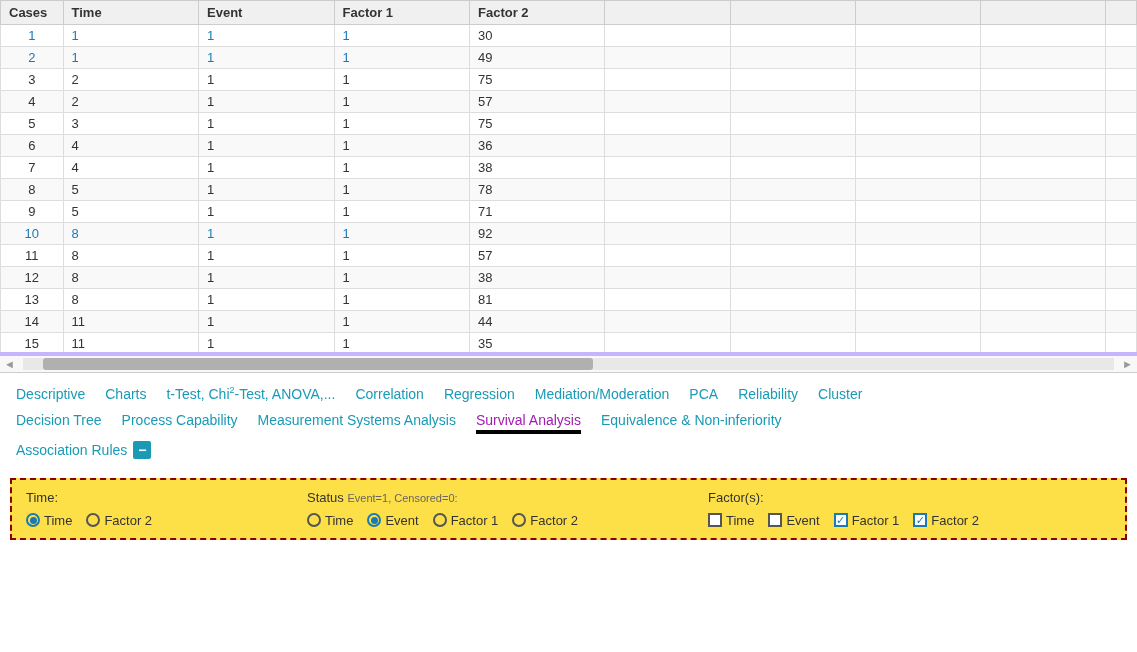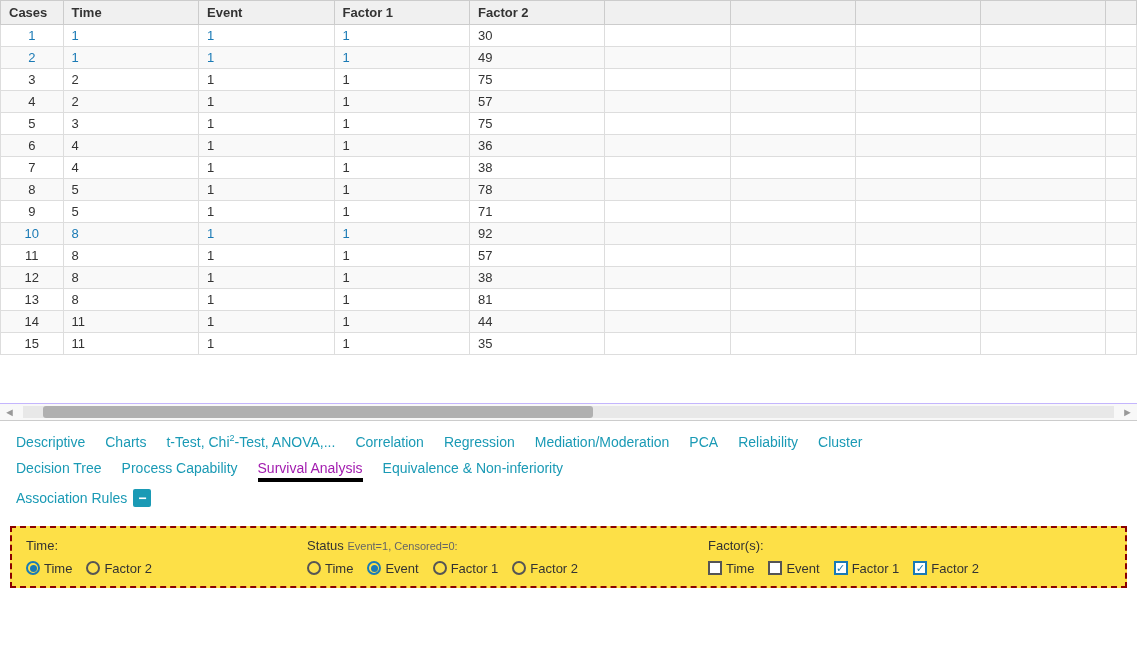--- a/index.html
+++ b/index.html
@@ -1,24 +1,24 @@
 <!DOCTYPE html>
 <html><head>
   <meta charset="utf-8">
   <style>
     * { box-sizing: border-box; margin: 0; padding: 0; }
     body { font-family: Arial, sans-serif; font-size: 13px; background: #fff; color: #333; width: 1137px; height: 652px; overflow: hidden; }
 
     
     .table-container {
       width: 100%;
-      height: 404px;
+      height: 356px;
       overflow-y: auto;
       overflow-x: auto;
-      border-bottom: 1px solid #c4b5fd;
+      border-bottom: 4px solid #c4b5fd;
       position: relative;
     }
     table {
       border-collapse: collapse;
       width: 100%;
       min-width: 1100px;
     }
     thead th {
       background: #f0f0f0;
       border: 1px solid #ccc;
@@ -407,20 +407,21 @@
     <span class="nav-item">Correlation</span>
     <span class="nav-item">Regression</span>
     <span class="nav-item">Mediation/Moderation</span>
     <span class="nav-item">PCA</span>
     <span class="nav-item">Reliability</span>
     <span class="nav-item">Cluster</span>
   </div>
   <div class="nav-row">
     <span class="nav-item">Decision Tree</span>
     <span class="nav-item">Process Capability</span>
+    <span class="nav-item">Measurement Systems Analysis</span>
     <span class="nav-item active">Survival Analysis</span>
     <span class="nav-item">Equivalence &amp; Non-inferiority</span>
   </div>
   <div class="nav-row">
     <span class="nav-item-assoc">
       <span class="nav-item">Association Rules</span>
       <span class="minus-btn">−</span>
     </span>
   </div>
 </div>

